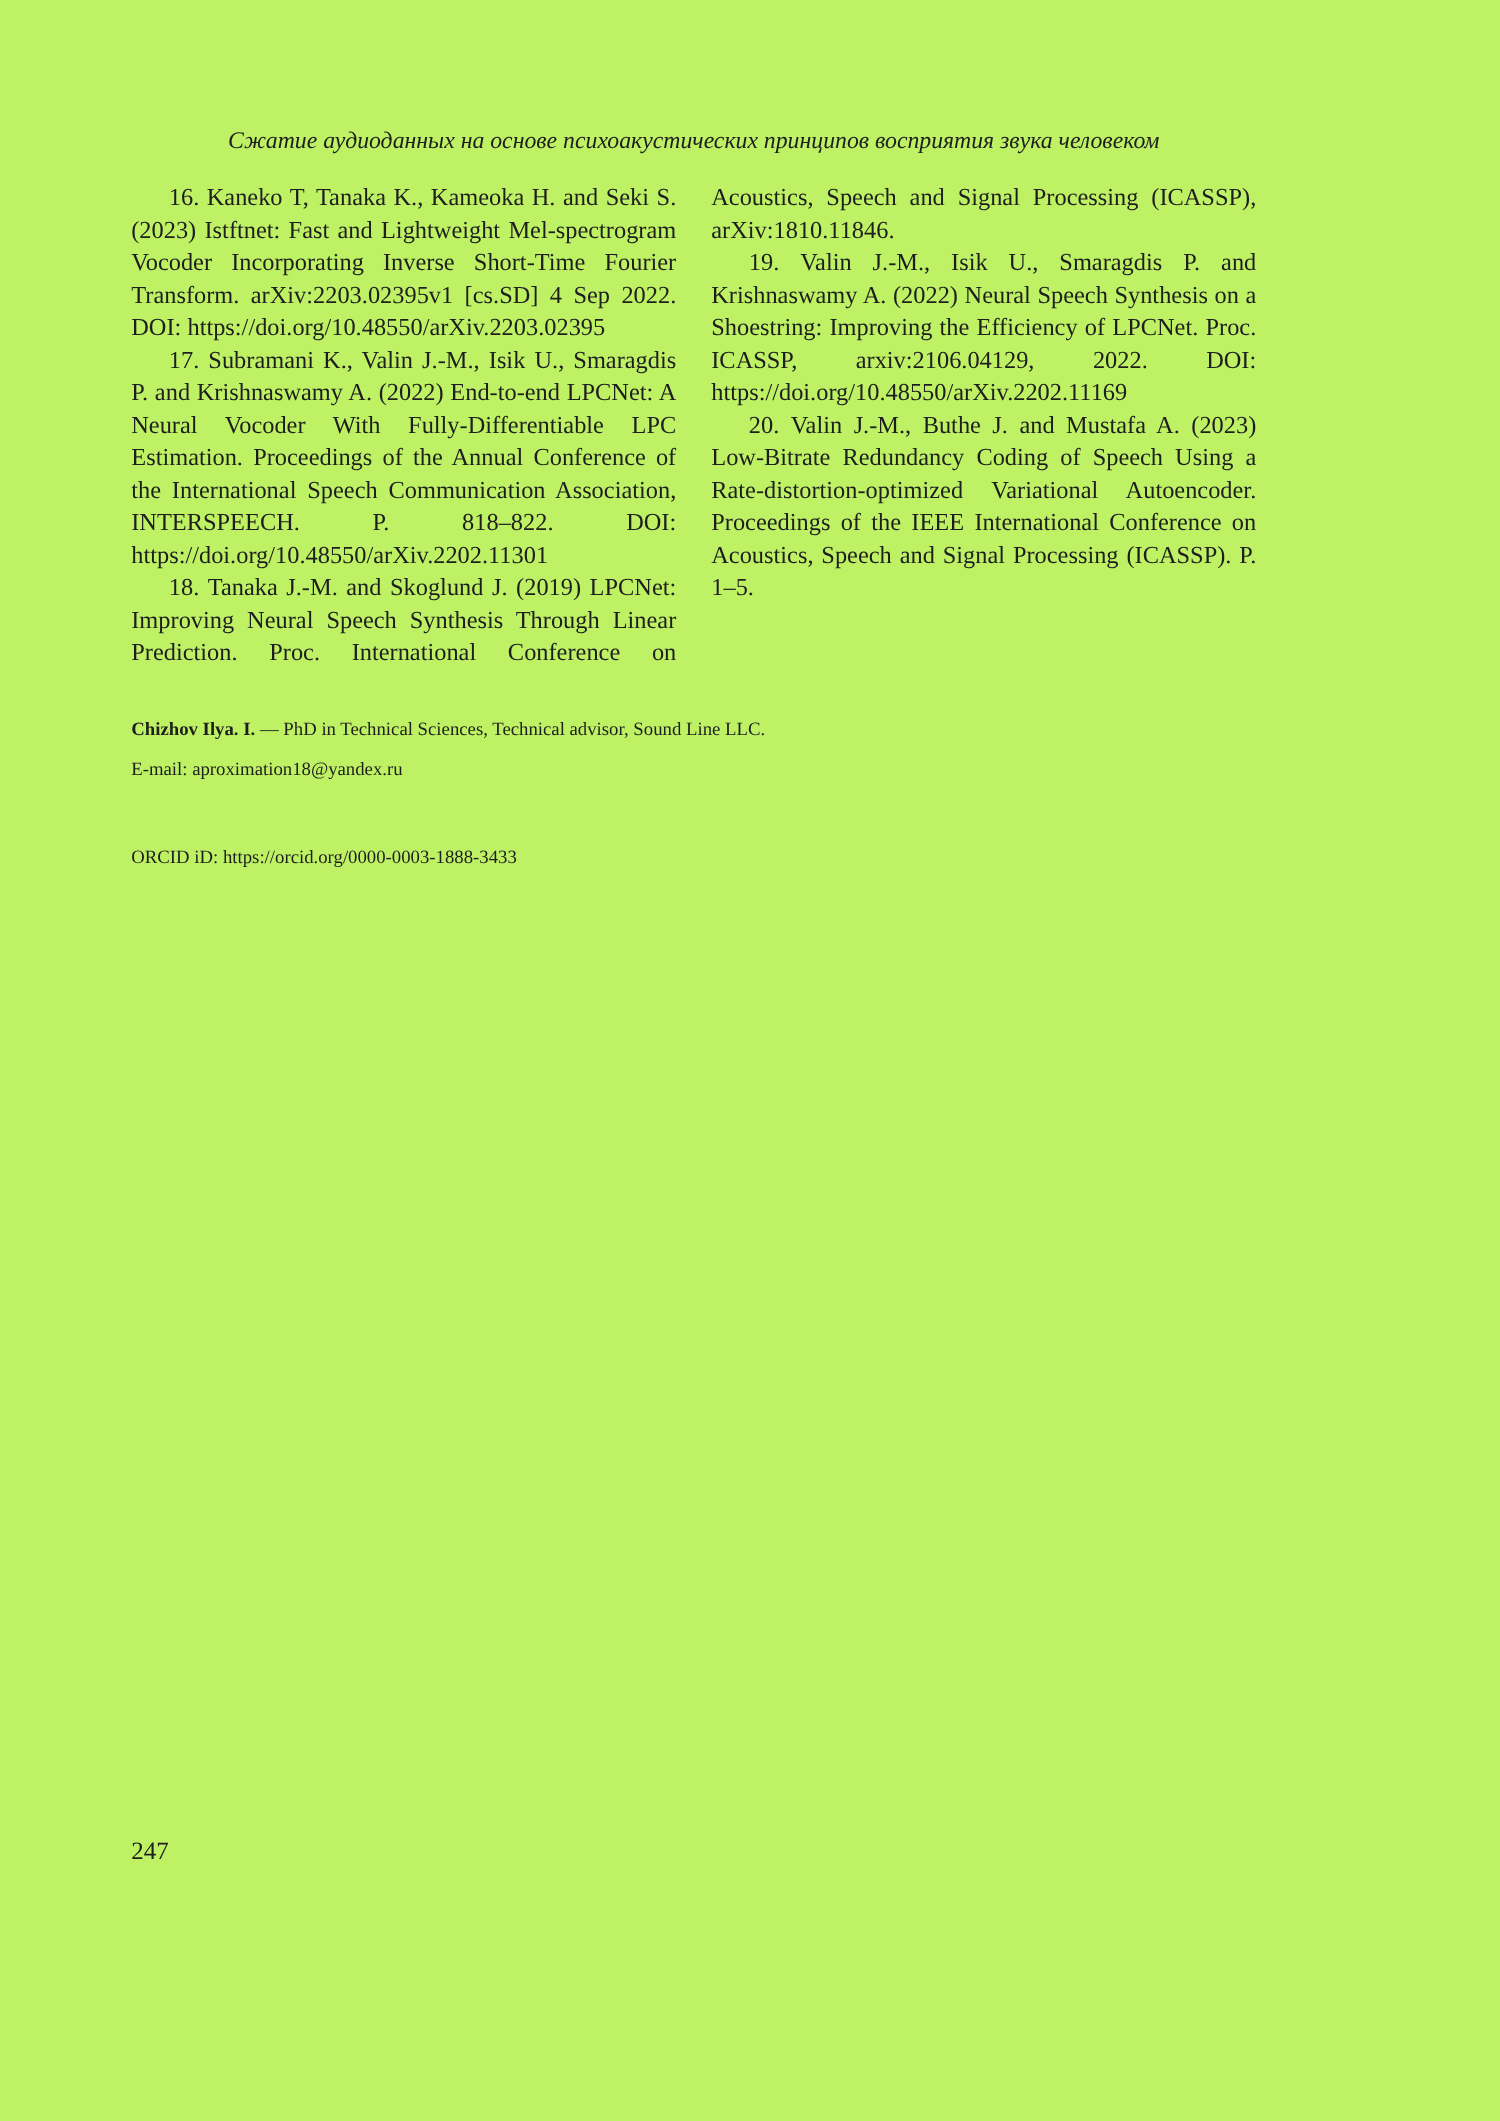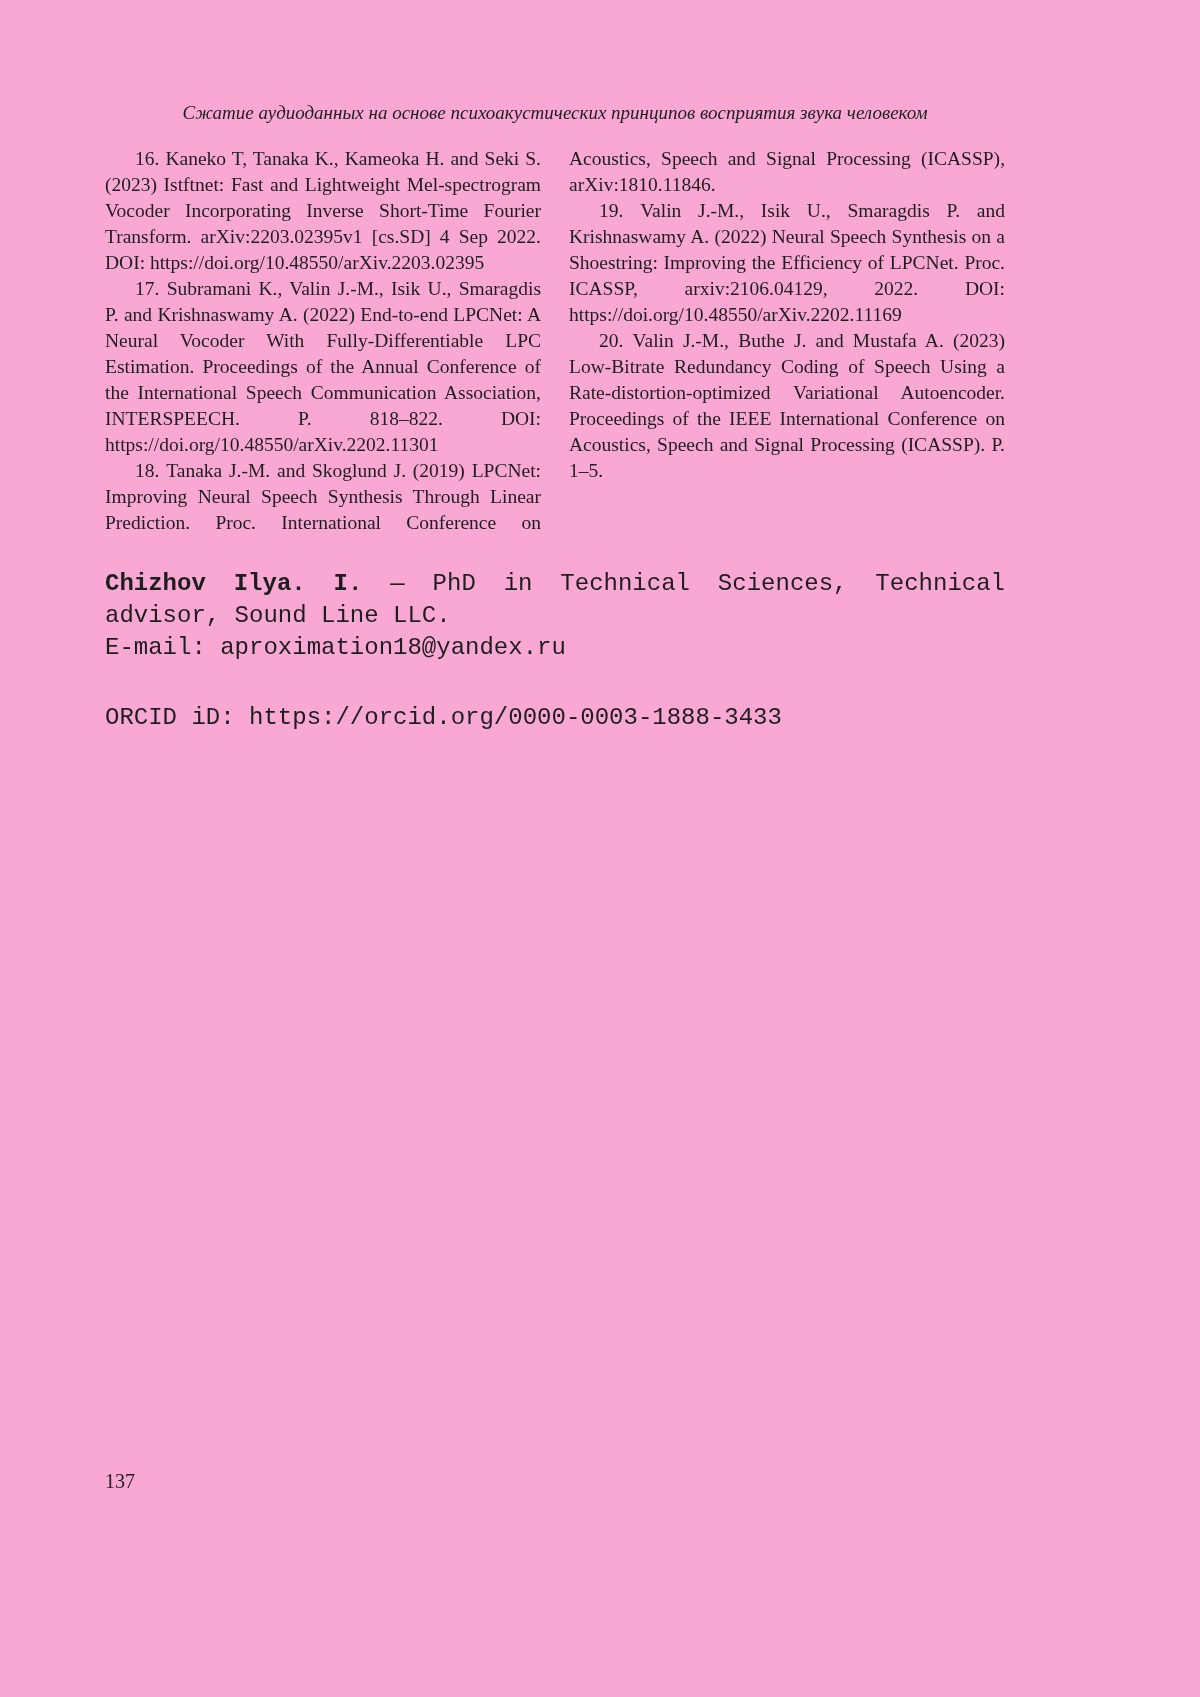--- a/index.html
+++ b/index.html
@@ -4,21 +4,21 @@
 <style>
   html, body {
     margin: 0;
     padding: 0;
     background: #ffffff;
   }
   .page {
     position: relative;
     width: 1200px;
     height: 1697px;
-    background: #f9a8d4;
+    background: #bef264;
     font-family: "Liberation Serif", "DejaVu Serif", serif;
     color: #1e1e1e;
     overflow: hidden;
   }
   .running-head {
     position: absolute;
     top: 101px;
     left: 105px;
     width: 900px;
     text-align: center;
@@ -45,23 +45,22 @@
   .ref {
     margin: 0;
     text-indent: 30px;
   }
   .ref .it { }
   .authors {
     position: absolute;
     top: 568px;
     left: 105px;
     width: 900px;
-    font-size: 24px;
+    font-size: 15px;
     line-height: 32px;
-    font-family: Liberation Mono, monospace;
   }
   .author-block { margin: 0 0 38px 0; }
   .author-block p { margin: 0; }
   .author-line { text-align: justify; }
   .author-name { font-weight: bold; }
   .footer {
     position: absolute;
     top: 1470px;
     left: 105px;
     width: 900px;
@@ -96,16 +95,16 @@
       <div class="author-block">
         <p class="author-line"><span class="author-name">Chizhov Ilya. I.</span> — PhD in Technical Sciences, Technical advisor, Sound Line LLC.</p>
         <p>E-mail: aproximation18@yandex.ru</p>
       </div>
       <div class="author-block">
         <p>ORCID iD: https://orcid.org/0000-0003-1888-3433</p>
       </div>
     </div>
 
   <div class="footer">
-    <span class="page-number">137</span>
+    <span class="page-number">247</span>
   </div>
 
 </div>
 
 </body></html>

